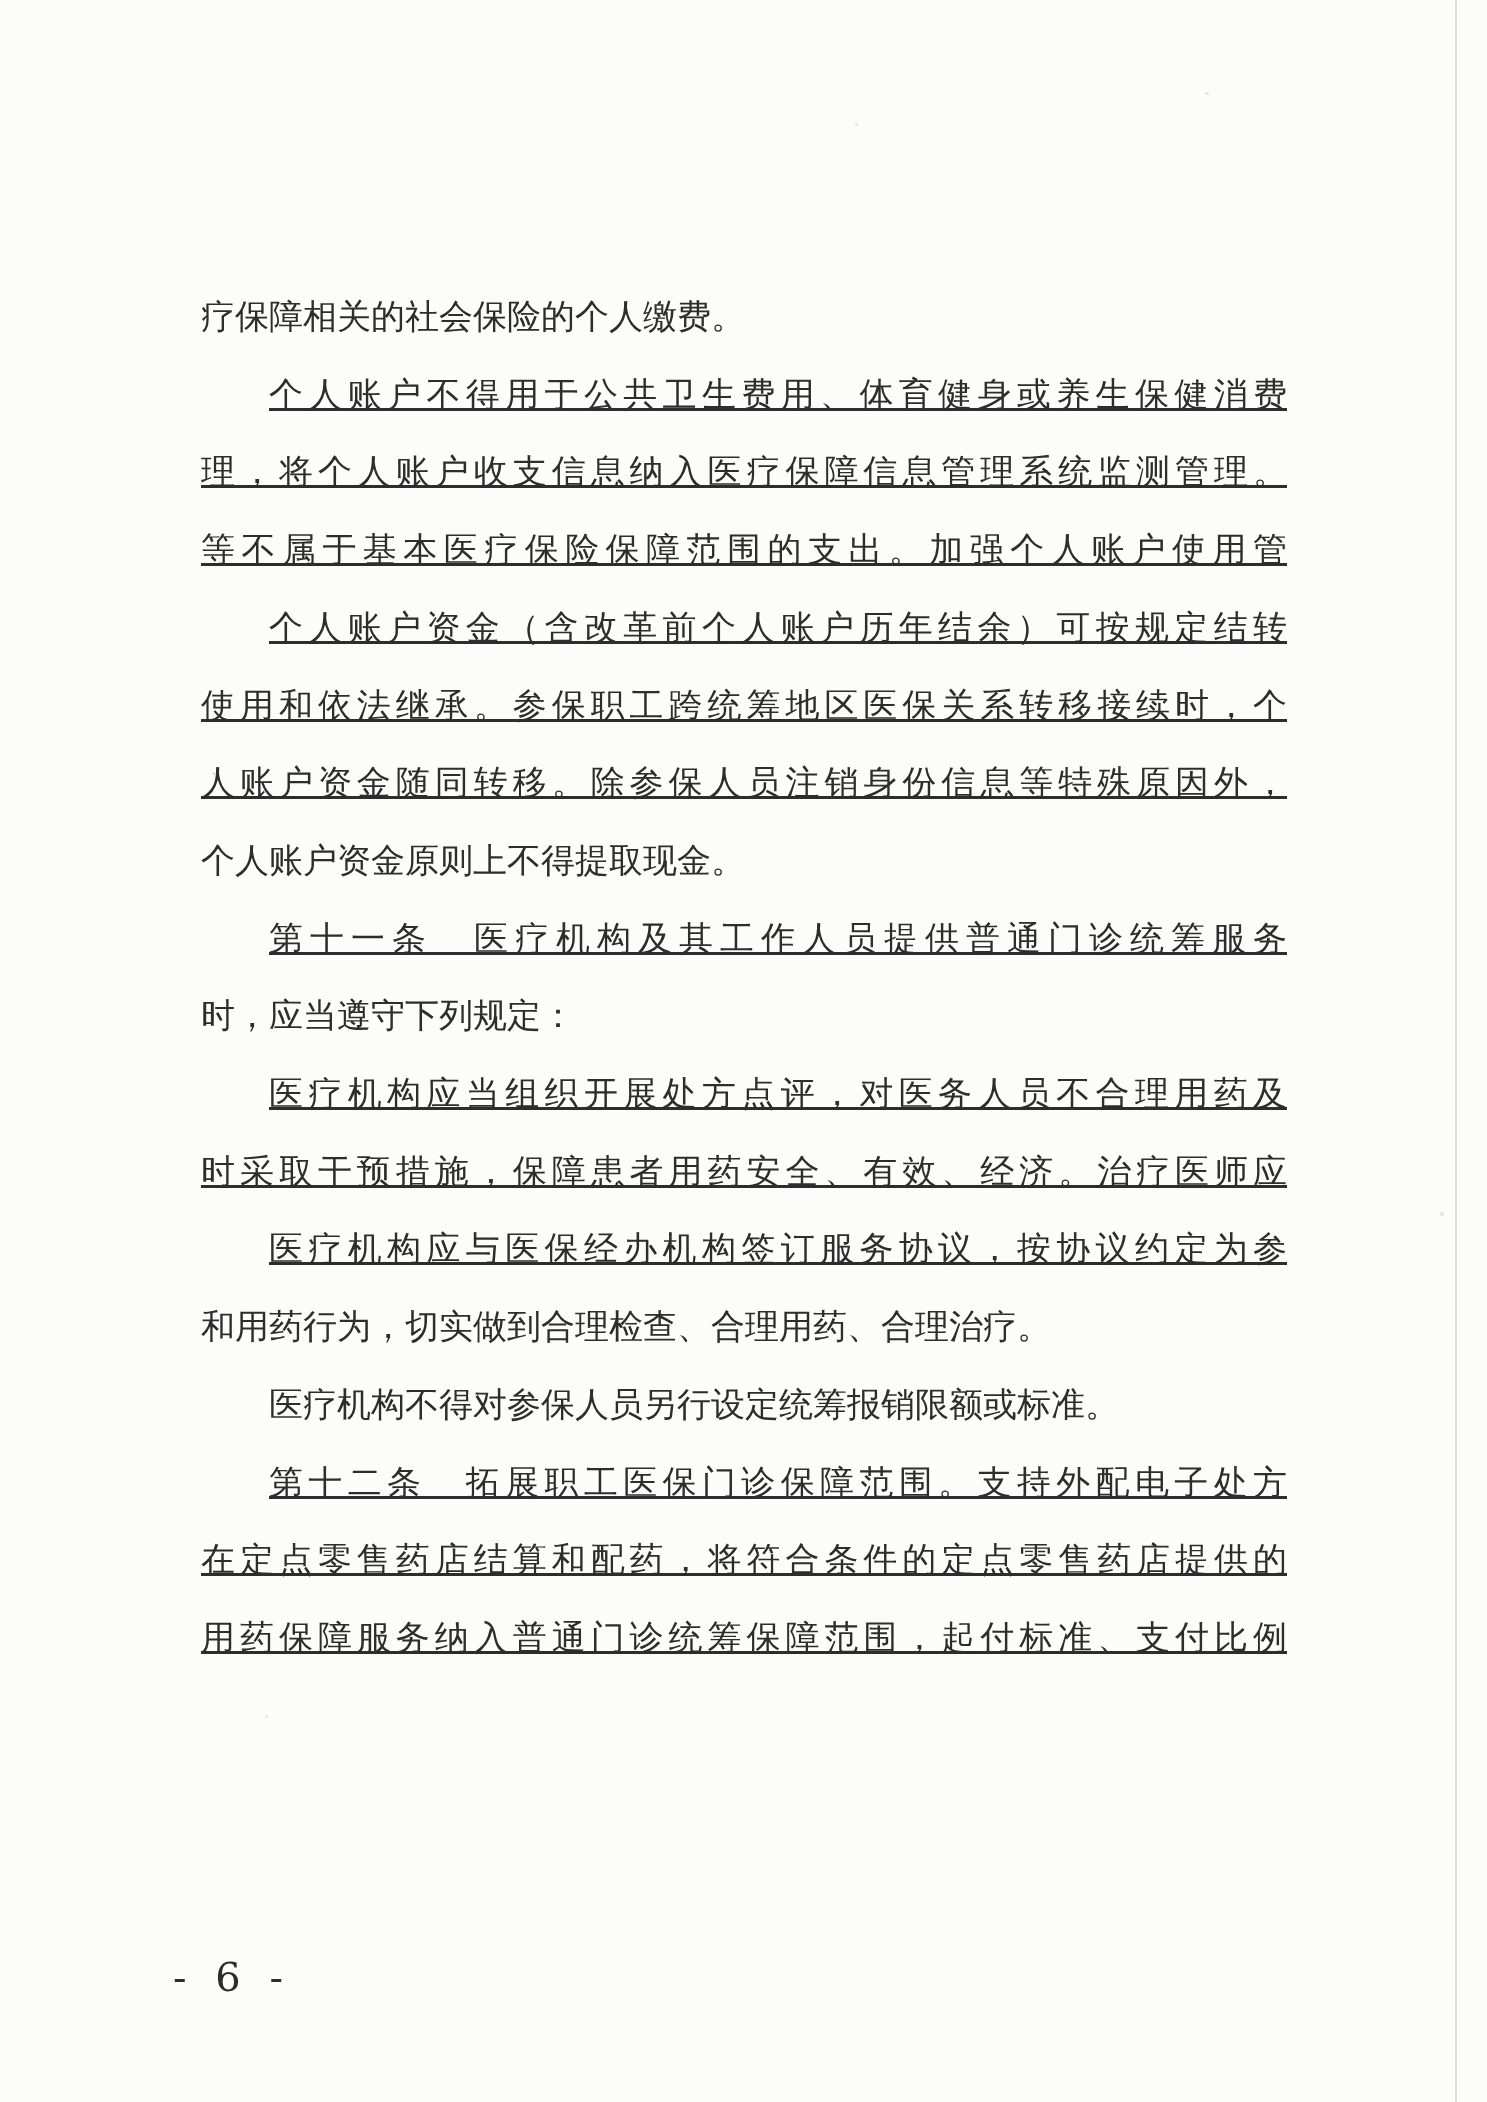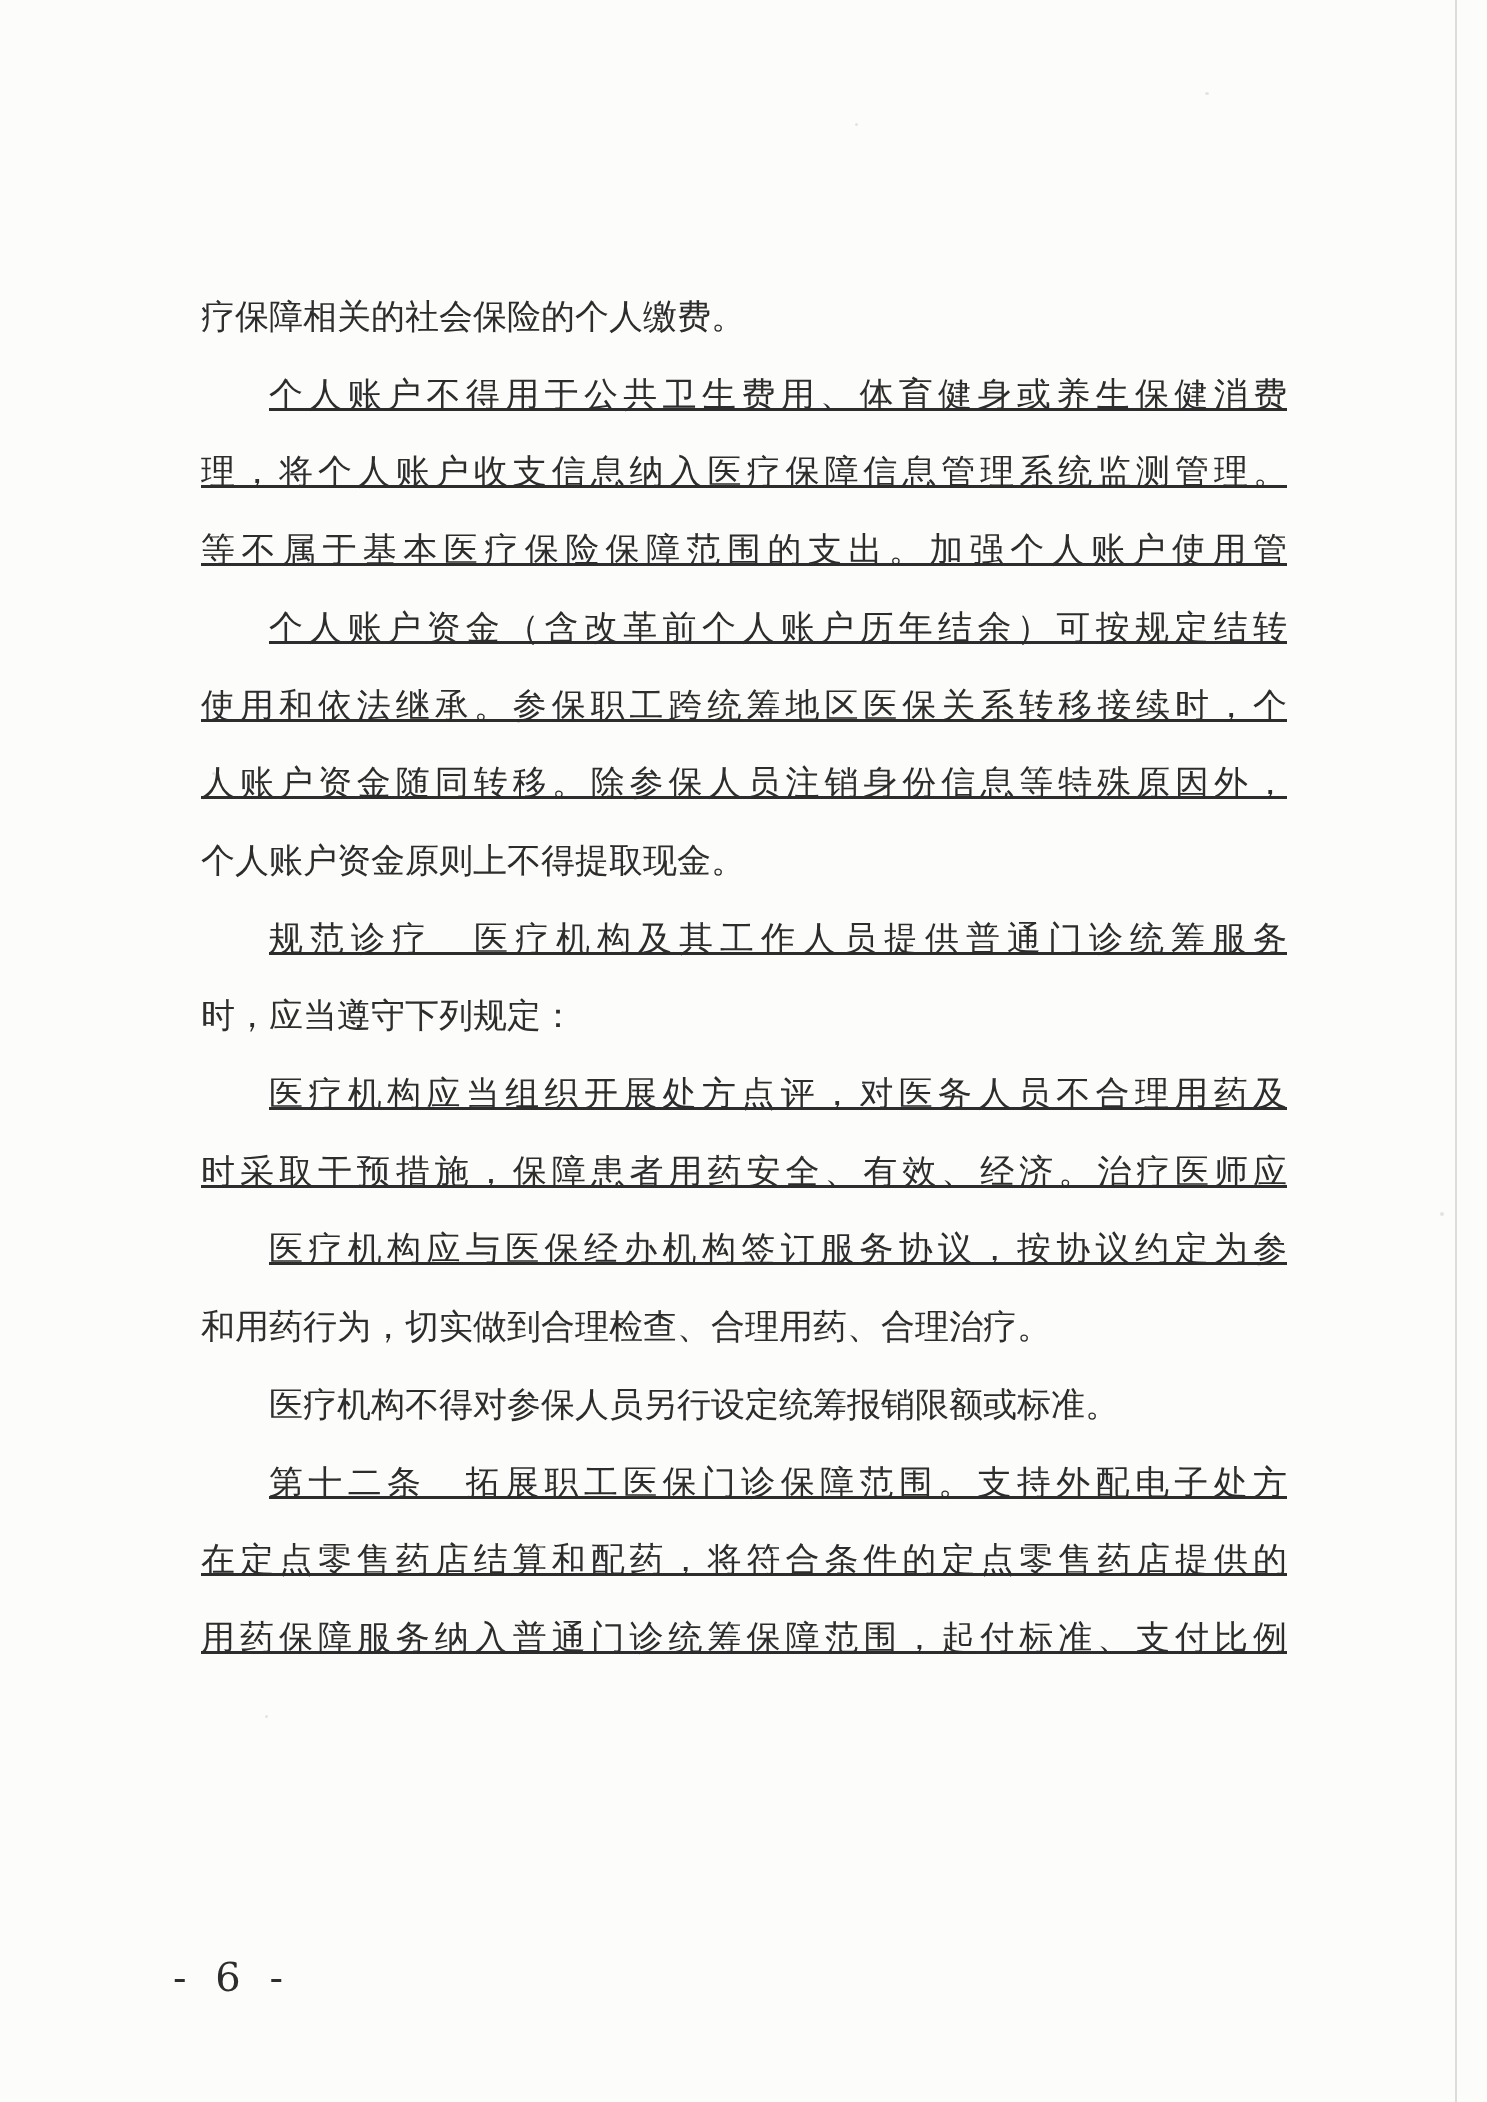--- a/index.html
+++ b/index.html
@@ -82,21 +82,21 @@
 
   <div class="textblock">
       <div class="line">疗保障相关的社会保险的个人缴费。</div>
       <div class="line i j">个人账户不得用于公共卫生费用、体育健身或养生保健消费</div>
       <div class="line j">理，将个人账户收支信息纳入医疗保障信息管理系统监测管理。</div>
       <div class="line j">等不属于基本医疗保险保障范围的支出。加强个人账户使用管</div>
       <div class="line i j">个人账户资金（含改革前个人账户历年结余）可按规定结转</div>
       <div class="line j">使用和依法继承。参保职工跨统筹地区医保关系转移接续时，个</div>
       <div class="line j">人账户资金随同转移。除参保人员注销身份信息等特殊原因外，</div>
       <div class="line">个人账户资金原则上不得提取现金。</div>
-      <div class="line i j">规范诊疗　医疗机构及其工作人员提供普通门诊统筹服务</div>
+      <div class="line i j">第十一条　医疗机构及其工作人员提供普通门诊统筹服务</div>
       <div class="line">时，应当遵守下列规定：</div>
       <div class="line i j">医疗机构应当组织开展处方点评，对医务人员不合理用药及</div>
       <div class="line j">时采取干预措施，保障患者用药安全、有效、经济。治疗医师应</div>
       <div class="line i j">医疗机构应与医保经办机构签订服务协议，按协议约定为参</div>
       <div class="line">和用药行为，切实做到合理检查、合理用药、合理治疗。</div>
       <div class="line i">医疗机构不得对参保人员另行设定统筹报销限额或标准。</div>
       <div class="line i j">第十二条　拓展职工医保门诊保障范围。支持外配电子处方</div>
       <div class="line j">在定点零售药店结算和配药，将符合条件的定点零售药店提供的</div>
       <div class="line j">用药保障服务纳入普通门诊统筹保障范围，起付标准、支付比例</div>
     </div>

